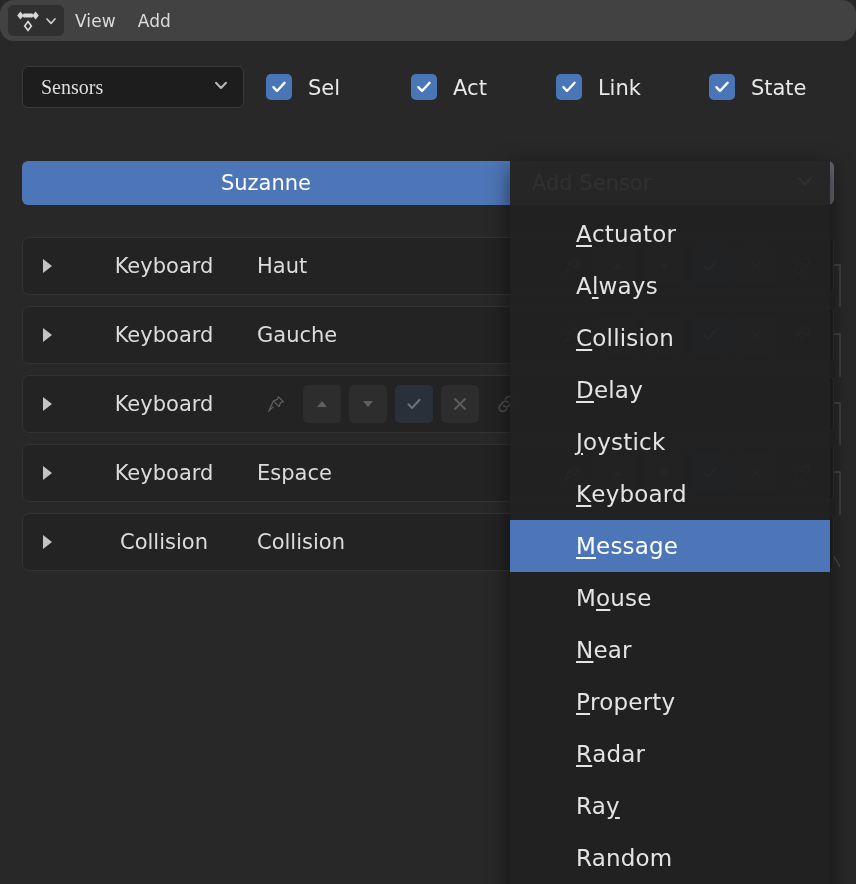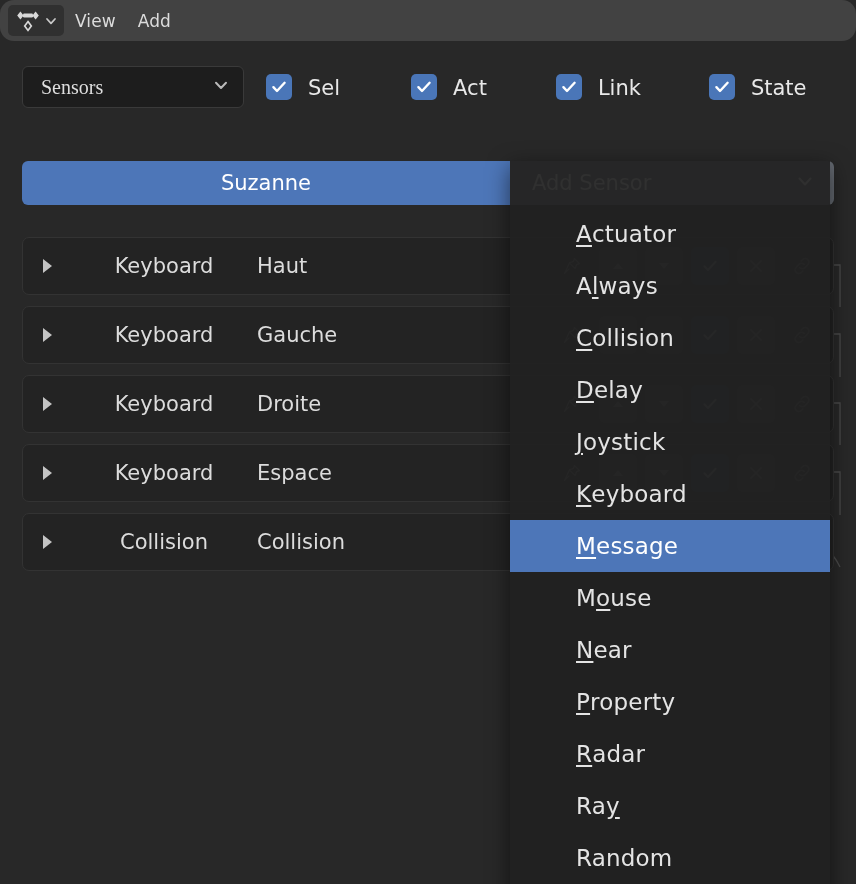--- a/index.html
+++ b/index.html
@@ -416,21 +416,20 @@
       </span>
     </div>
 
     <div class="sensor-row">
       <span class="tri">
         <svg width="16" height="18" viewBox="0 0 16 18">
             <path d="M4 2 L13 9 L4 16 Z" fill="#c4c4c4"></path>
           </svg>
       </span>
       <span class="s-type">Keyboard</span>
-      <span class="s-name">Droite</span>
       <span class="row-ctrls">
         <span class="ctrl-btn ctrl-pin">
           <svg width="20" height="20" viewBox="0 0 20 20">
               <path d="M12.4 2.6 L17.4 7.6 L14.6 8.6 L13.1 12.6 L7.4 6.9 L11.4 5.4 Z M7.4 6.9 L2.6 17.4 L7.4 12.6" fill="none" stroke="#5e5e5e" stroke-width="1.3" stroke-linejoin="round"></path>
             </svg>
         </span>
         <span class="ctrl-btn ctrl-arrow">
           <svg width="16" height="14" viewBox="0 0 16 14">
               <path d="M8 4 L13 10 L3 10 Z" fill="#606060"></path>
             </svg>

